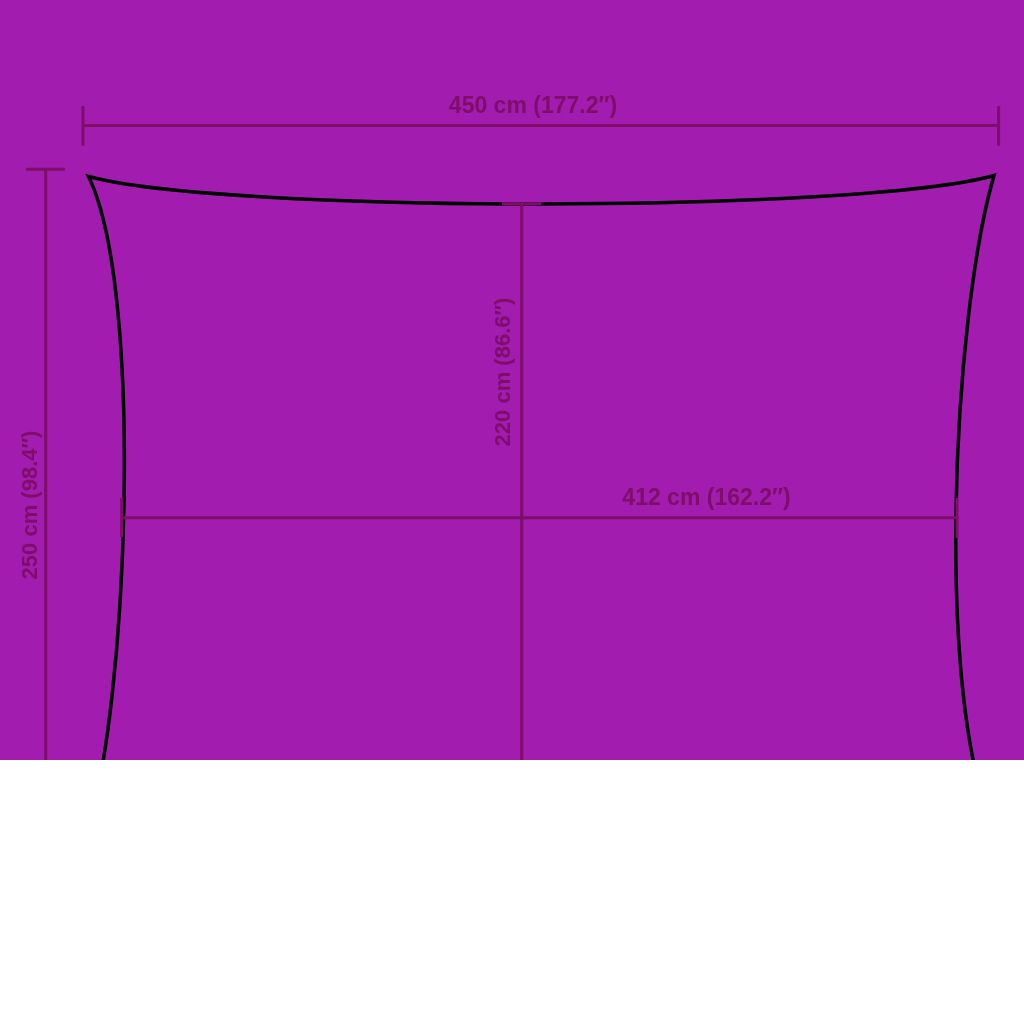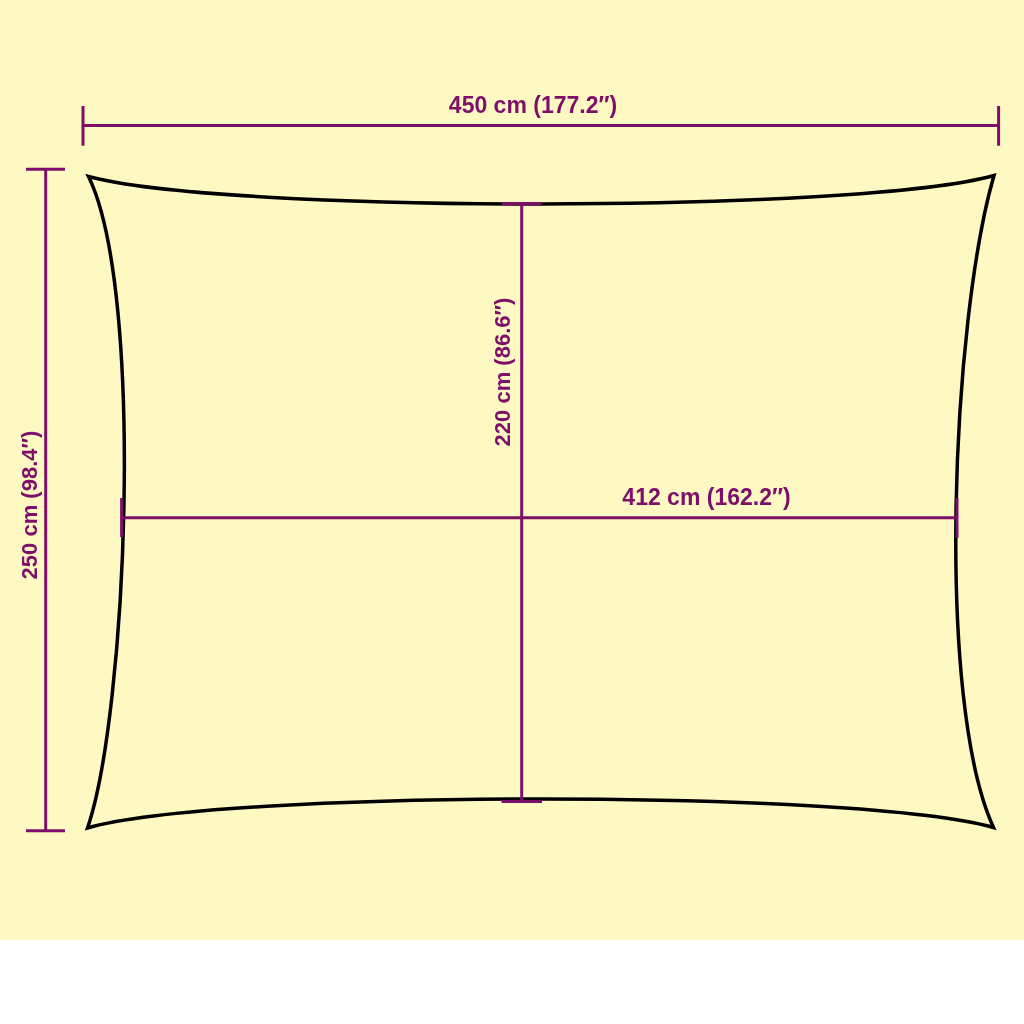--- a/index.html
+++ b/index.html
@@ -1,16 +1,16 @@
 <!DOCTYPE html>
 <html><head>
 <meta charset="utf-8">
 <style>
   html,body{margin:0;padding:0;background:#ffffff;}
-  .wrap{width:1024px;height:940px;position:relative;background:#fef9c3;overflow:hidden;}
+  .wrap{width:1024px;height:760px;position:relative;background:#a21caf;overflow:hidden;}
   svg{filter:blur(0.4px);}
   text{font-family:"Liberation Sans",sans-serif;font-weight:bold;fill:#7e0e69;}
 </style>
 </head>
 <body>
 <div class="wrap">
 <svg width="1024" height="1024" viewBox="0 0 1024 1024" xmlns="http://www.w3.org/2000/svg">
 
   <path d="M 88.5 176.5
            C 223.5 213.3, 859 213.3, 994 175.5

